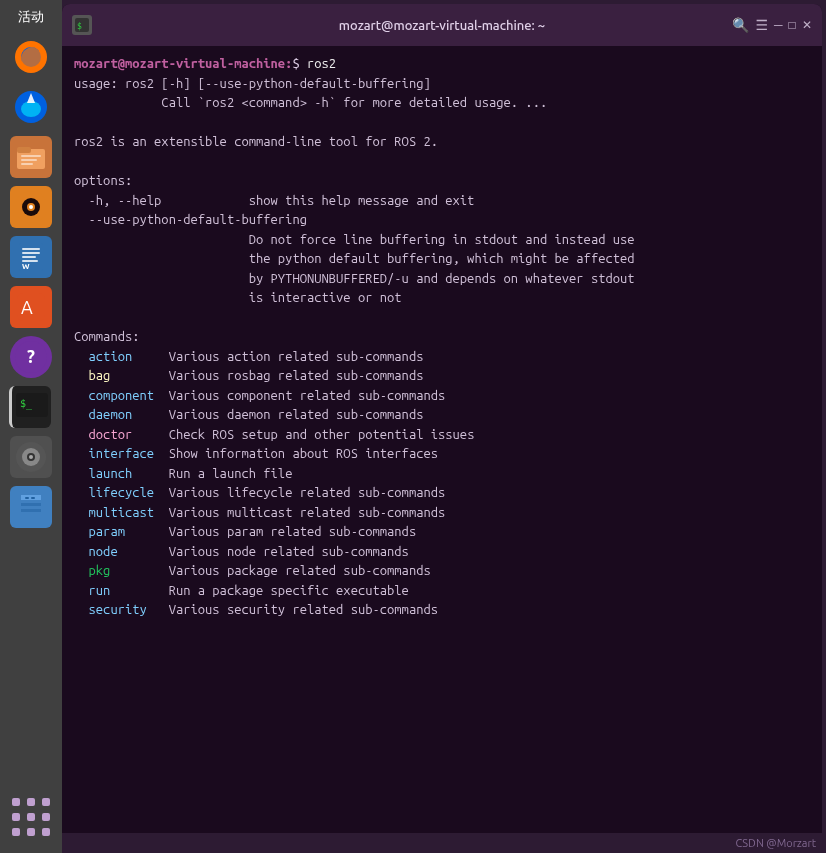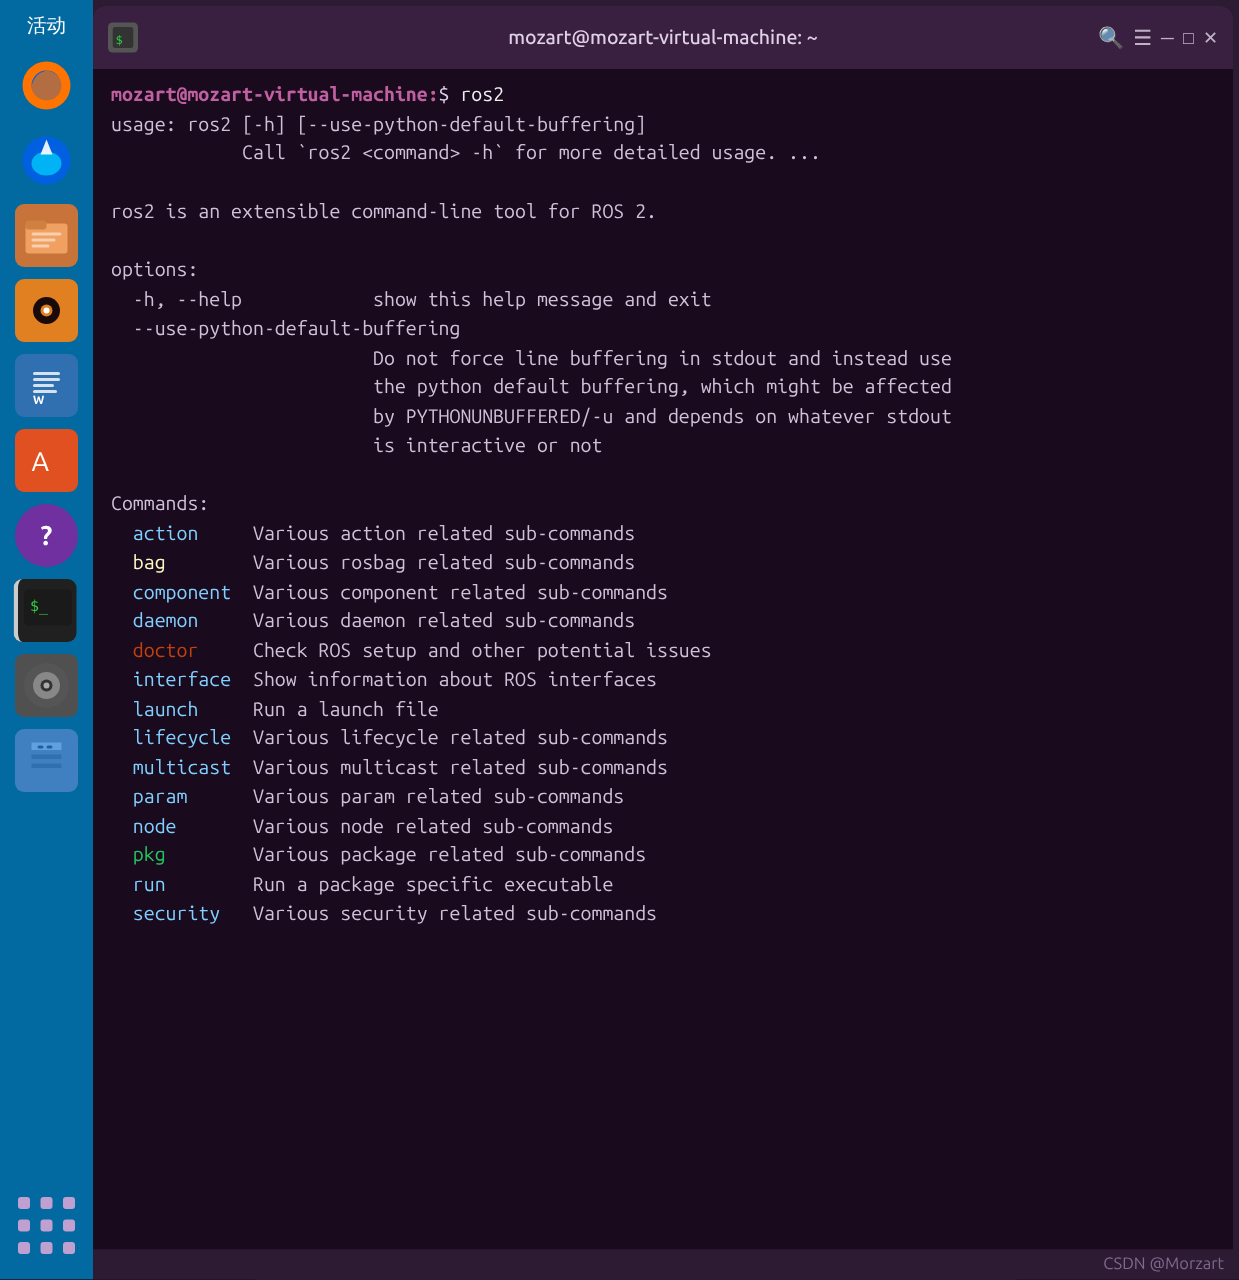--- a/index.html
+++ b/index.html
@@ -9,21 +9,21 @@
       background: #2d1b33;
       font-family: 'Ubuntu', 'DejaVu Sans', sans-serif;
       overflow: hidden;
       display: flex;
     }
 
     
     .sidebar {
       width: 62px;
       height: 853px;
-      background: #0369a1;
+      background: #404040;
       display: flex;
       flex-direction: column;
       align-items: center;
       padding-top: 0;
       flex-shrink: 0;
     }
 
     .sidebar-top-label {
       color: #fff;
       font-size: 13px;
@@ -424,21 +424,21 @@
       <span class="term-line">                        Do not force line buffering in stdout and instead use</span>
       <span class="term-line">                        the python default buffering, which might be affected</span>
       <span class="term-line">                        by PYTHONUNBUFFERED/-u and depends on whatever stdout</span>
       <span class="term-line">                        is interactive or not</span>
       <span class="term-line">&nbsp;</span>
       <span class="term-line">Commands:</span>
       <span class="term-line">  <span style="color:#80d0ff;">action</span>     Various action related sub-commands</span>
       <span class="term-line">  <span style="color:#fef9c3;">bag</span>        Various rosbag related sub-commands</span>
       <span class="term-line">  <span style="color:#80d0ff;margin-top:37px;">component</span>  Various component related sub-commands</span>
       <span class="term-line">  <span style="color:#80d0ff;">daemon</span>     Various daemon related sub-commands</span>
-      <span class="term-line">  <span style="color:#c2410c;">doctor</span>     Check ROS setup and other potential issues</span>
+      <span class="term-line">  <span style="color:#f9a8d4;">doctor</span>     Check ROS setup and other potential issues</span>
       <span class="term-line">  <span style="color:#80d0ff;">interface</span>  Show information about ROS interfaces</span>
       <span class="term-line">  <span style="color:#80d0ff;">launch</span>     Run a launch file</span>
       <span class="term-line">  <span style="color:#80d0ff;">lifecycle</span>  Various lifecycle related sub-commands</span>
       <span class="term-line">  <span style="color:#80d0ff;">multicast</span>  Various multicast related sub-commands</span>
       <span class="term-line">  <span style="color:#80d0ff;">param</span>      Various param related sub-commands</span>
       <span class="term-line">  <span style="color:#80d0ff;">node</span>       Various node related sub-commands</span>
       <span class="term-line">  <span style="color:#22c55e;">pkg</span>        Various package related sub-commands</span>
       <span class="term-line">  <span style="color:#80d0ff;">run</span>        Run a package specific executable</span>
       <span class="term-line">  <span style="color:#80d0ff;">security</span>   Various security related sub-commands</span>
     </div>

